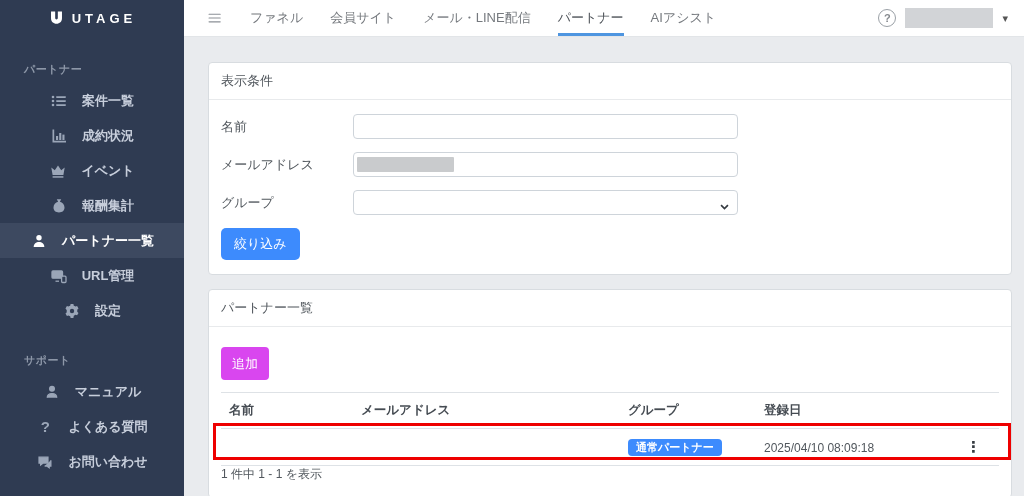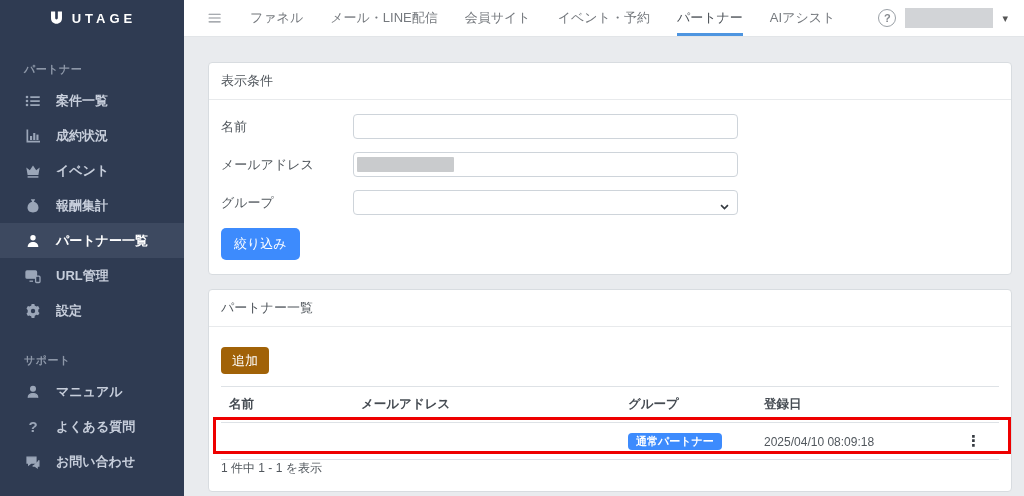--- a/index.html
+++ b/index.html
@@ -5,21 +5,21 @@
   * { margin:0; padding:0; box-sizing:border-box; }
   html,body { width:1024px; height:496px; overflow:hidden; }
   body { font-family:"Liberation Sans","DejaVu Sans",sans-serif; background:#e9ebee; position:relative; color:#51575d; }
 
   
   .sidebar { position:absolute; left:0; top:0; width:184px; height:496px; background:#2f3b52; z-index:3; }
   .logo-row { height:37px; display:flex; align-items:center; justify-content:center; gap:7px; }
   .logo-mark { width:17px; height:17px; display:block; }
   .logo-text { color:#fff; font-size:13px; font-weight:bold; letter-spacing:4px; }
   .side-section-title { padding:25px 0 6px 24px; font-size:11px; font-weight:bold; color:#8d97a8; letter-spacing:.5px; }
-  .side-item { height:35px; display:flex; align-items:center; padding-left:24px; gap:14px; color:#c7cedb; font-size:13px; font-weight:bold; cursor:pointer; }
+  .side-item { height:35px; display:flex; align-items:center; gap:14px; color:#c7cedb; font-size:13px; font-weight:bold; cursor:pointer;justify-content:center; }
   .side-item .icn { width:18px; height:16px; display:flex; align-items:center; justify-content:center; color:#9ba6b8; flex:0 0 18px; }
   .side-item .icn svg { width:16px; height:16px; fill:currentColor; }
   .side-item.active { background:#3d4960; color:#fff; }
   .side-item.active .icn { color:#fff; }
   .q-glyph { font-size:15px; font-weight:bold; line-height:1; }
 
   
   .topbar { position:absolute; left:184px; top:0; right:0; height:37px; background:#fff; border-bottom:1px solid #e2e5e8; display:flex; align-items:stretch; z-index:2; }
   .hamburger { display:flex; align-items:center; margin-left:24px; cursor:pointer; color:#8b9096; }
   .hamburger svg { width:15px; height:14px; fill:currentColor; }
@@ -44,21 +44,21 @@
   .text-input { width:385px; height:25px; border:1px solid #ced4da; border-radius:4px; font-size:13px; padding:0 6px; color:#495057; background:#fff; }
   .input-wrap { position:relative; width:385px; }
   .input-wrap .text-input { width:100%; }
   .redact { background:#c9cbcd; border-radius:1px; }
   .redact.in-input { position:absolute; left:4px; top:5px; width:97px; height:15px; }
   .select-box { position:relative; width:385px; height:25px; border:1px solid #ced4da; border-radius:4px; background:#fff; cursor:pointer; }
   .select-box .chev { position:absolute; right:7px; top:7px; width:11px; height:11px; color:#343a40; }
   .select-box .chev svg { width:11px; height:11px; stroke:currentColor; fill:none; stroke-width:2.4; }
   .btn { display:inline-flex; align-items:center; justify-content:center; border:none; border-radius:5px; color:#fff; font-size:13px; cursor:pointer; font-family:inherit; }
   .btn-primary { background:#3d8bfd; height:28px; padding:16px 13px; margin-top:0; }
-  .btn-success { background:#a16207; height:27px; padding:0 11px; border-radius:4px; }
+  .btn-success { background:#d946ef; height:33px; padding:0 11px; border-radius:4px; }
 
   
   .card2-body { padding:20px 12px 14px; }
   .table-wrap { position:relative; margin-top:12px; }
   table { width:100%; border-collapse:collapse; font-size:13px; }
   thead th { text-align:left; font-weight:bold; color:#454b52; font-size:12.5px; padding:9px 8px; border-top:1px solid #dee2e6; border-bottom:1px solid #dee2e6; }
   tbody td { padding:9px 8px; border-bottom:1px solid #dee2e6; height:36px; vertical-align:middle; }
   .col-name { width:132px; } .col-email { width:267px; } .col-group { width:136px; } .col-date { width:200px; } .col-act { width:auto; }
   .redact.cell-name { width:88px; height:17px; }
   .redact.cell-email { width:133px; height:17px; }
@@ -182,23 +182,22 @@
 <div class="topbar">
   <div class="hamburger">
     <svg viewBox="0 0 16 16">
         <rect y="3" width="14" height="1.4" rx=".7"></rect>
         <rect y="7.3" width="14" height="1.4" rx=".7"></rect>
         <rect y="11.6" width="14" height="1.4" rx=".7"></rect>
       </svg>
   </div>
   <div class="nav-tabs">
     <div class="tab">ファネル</div>
+    <div class="tab">会員サイト</div>
     <div class="tab">メール・LINE配信</div>
-    <div class="tab">会員サイト</div>
-    <div class="tab">イベント・予約</div>
     <div class="tab active">パートナー</div>
     <div class="tab">AIアシスト</div>
   </div>
   <div class="topbar-right">
     <div class="help-circle">?</div>
     <div class="user-redact"></div>
     <div class="caret">▾</div>
   </div>
 </div>
 

